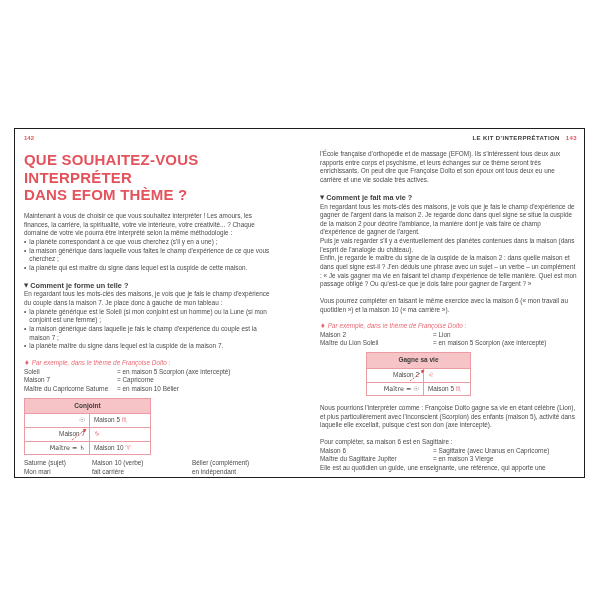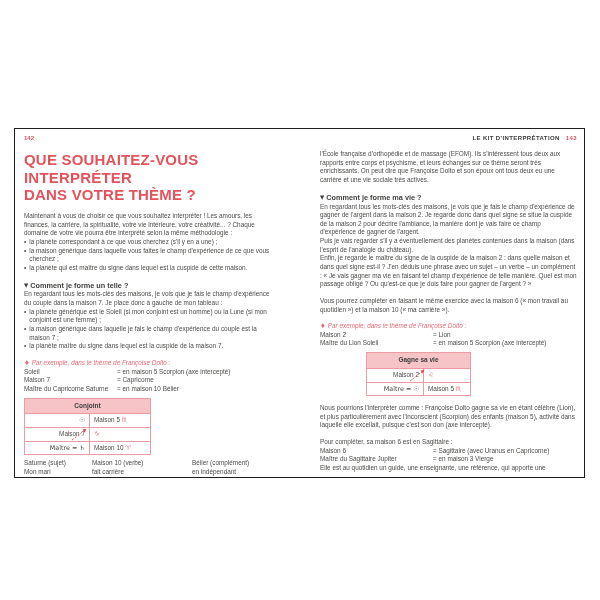--- a/index.html
+++ b/index.html
@@ -63,21 +63,21 @@
 </head>
 <body>
 
 <div class="spread">
 
   <div class="page page-left">
     <div class="pagenum">142</div>
 
     <div class="title">
       <div>QUE SOUHAITEZ-VOUS INTERPRÉTER</div>
-      <div>DANS VOTRE THÈME ?</div>
+      <div>DANS EFOM THÈME ?</div>
     </div>
 
     <p class="para">Maintenant à vous de choisir ce que vous souhaitez interpréter ! Les amours, les finances, la carrière, la spiritualité, votre vie intérieure, votre créativité... ? Chaque domaine de votre vie pourra être interprété selon la même méthodologie :</p>
     <p class="bullet">
         <span class="b">•</span>
         <span>la planète correspondant à ce que vous cherchez (s'il y en a une) ;</span>
       </p>
     <p class="bullet">
         <span class="b">•</span>
         <span>la maison générique dans laquelle vous faites le champ d'expérience de ce que vous cherchez ;</span>
@@ -158,21 +158,21 @@
     <p class="footer-para">En février 1942, Françoise Dolto épouse Boris Ivanovitch Dolto, fondateur d'une nouvelle méthode de kinésithérapie en France, ainsi que d'une école de podologie.</p>
   </div>
 
   <div class="page page-right">
     <div class="running-head">
       <span>LE KIT D'INTERPRÉTATION</span><span class="num">143</span>
     </div>
 
     <p class="para">l'École française d'orthopédie et de massage (EFOM). Ils s'intéressent tous deux aux rapports entre corps et psychisme, et leurs échanges sur ce thème seront très enrichissants. On peut dire que Françoise Dolto et son époux ont tous deux eu une carrière et une vie sociale très actives.</p>
 
-    <div class="sec-head"><span class="marker glyph">▼</span><span>Comment je forme ma vie ?</span></div>
+    <div class="sec-head"><span class="marker glyph">▼</span><span>Comment je fait ma vie ?</span></div>
     <p class="para-tight">En regardant tous les mots-clés des maisons, je vois que je fais le champ d'expérience de gagner de l'argent dans la maison 2. Je regarde donc dans quel signe se situe la cuspide de la maison 2 pour décrire l'ambiance, la manière dont je vais faire ce champ d'expérience de gagner de l'argent.</p>
     <p class="para-tight">Puis je vais regarder s'il y a éventuellement des planètes contenues dans la maison (dans l'esprit de l'analogie du château).</p>
     <p class="para-tight">Enfin, je regarde le maître du signe de la cuspide de la maison 2 : dans quelle maison et dans quel signe est-il ? J'en déduis une phrase avec un sujet – un verbe – un complément : « Je vais gagner ma vie en faisant tel champ d'expérience de telle manière. Quel est mon passage obligé ? Ou qu'est-ce que je dois faire pour gagner de l'argent ? »</p>
     <p class="para">Vous pourrez compléter en faisant le même exercice avec la maison 6 (« mon travail au quotidien ») et la maison 10 (« ma carrière »).</p>
 
     <div class="example-label"><span class="marker glyph">♦</span><span>Par exemple, dans le thème de Françoise Dolto :</span></div>
     <div class="kv">
         <span class="k">Maison 2</span>
         <span class="v">= Lion</span>
       </div>

